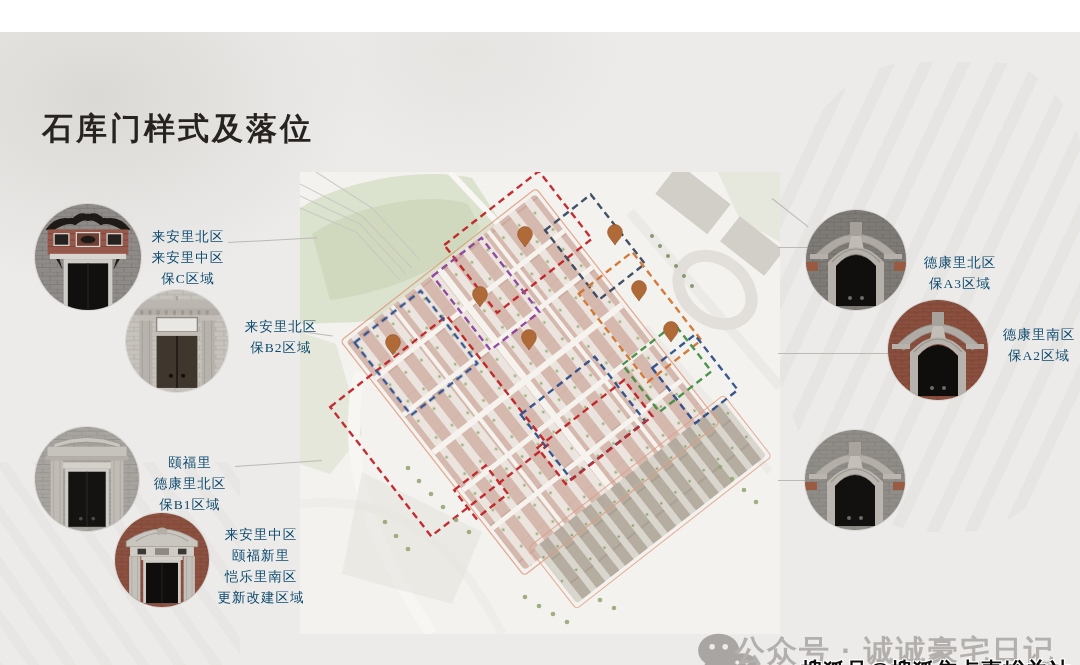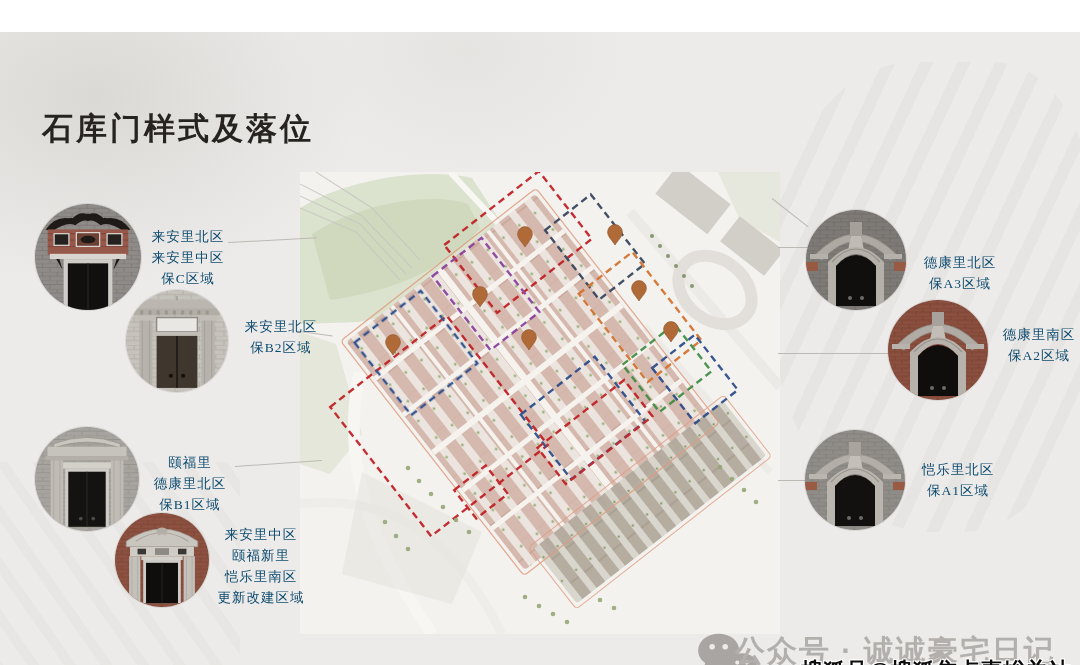--- a/index.html
+++ b/index.html
@@ -382,24 +382,20 @@
       <rect x="78" y="44" width="18" height="5" fill="#bab6af"></rect>
       <rect x="44" y="12" width="12" height="16" fill="#a9a59e"></rect>
       <polygon points="45,26 55,26 58,40 42,40" fill="#c4c0b9"></polygon>
       <path d="M22,96 L22,52 Q50,22 78,52 L78,96 L70,96 L70,56 Q50,32 30,56 L30,96 Z" fill="#bab6af"></path>
       <path d="M26,52 Q50,26 74,52" fill="none" stroke="#98948e" stroke-width="1.2"></path>
       <path d="M30,96 L30,56 Q50,34 70,56 L70,96 Z" fill="#121110"></path>
       <circle cx="44" cy="88" r="2" fill="#6b6b6b"></circle>
         <circle cx="56" cy="88" r="2" fill="#6b6b6b"></circle>
     </svg>
   </div>
-  <div class="callout" style="left:912px;top:427px;width:92px;">
-    <div>恺乐里北区</div>
-    <div>保A1区域</div>
-  </div>
 
   <svg class="wechat-icon" viewBox="0 0 80 60">
     <g fill="#a9a5a2">
       <ellipse cx="30" cy="23" rx="22" ry="18"></ellipse>
       <polygon points="16,36 10,50 27,40"></polygon>
       <ellipse cx="55" cy="39" rx="16" ry="13"></ellipse>
       <polygon points="47,48 45,59 57,50"></polygon>
     </g>
     <g fill="#ecebe9">
       <circle cx="23" cy="19" r="3"></circle>

